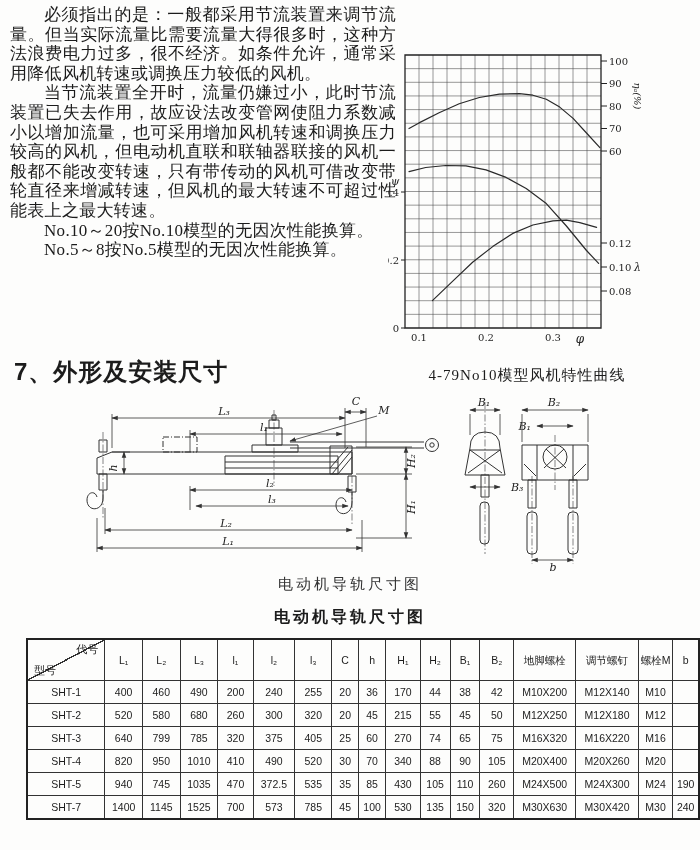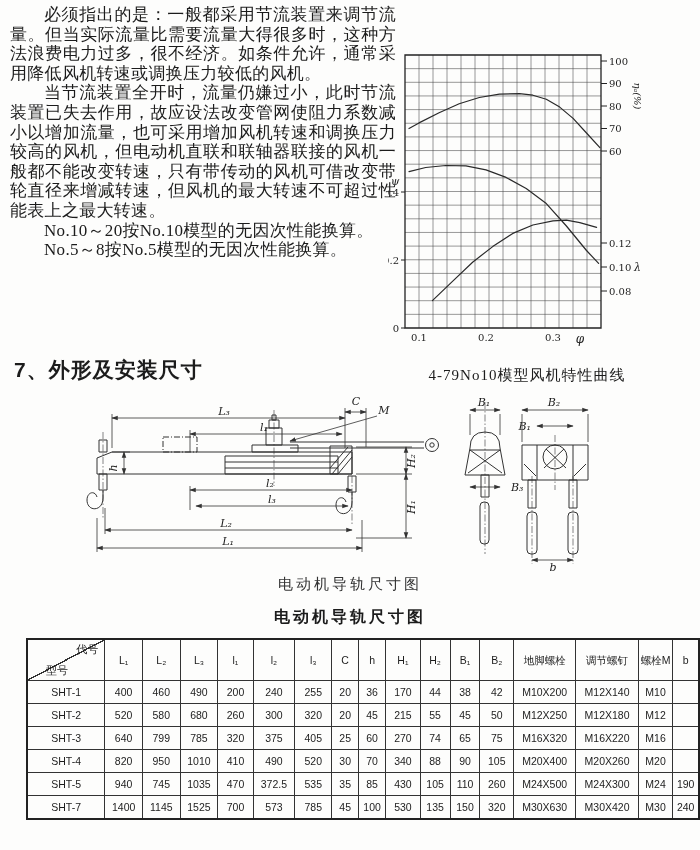--- a/index.html
+++ b/index.html
@@ -2,41 +2,41 @@
 <html><head>
 <meta charset="utf-8">
 <style>
   html,body{margin:0;padding:0;}
   body{width:700px;height:850px;position:relative;background:#fdfdfc;color:#1c1c1c;
        font-family:"Liberation Serif","DejaVu Serif",serif;overflow:hidden;}
   .text-block{position:absolute;left:10px;top:5px;width:386px;font-size:17px;
        line-height:19.6px;text-align:justify;letter-spacing:.3px;}
   .text-block p{margin:0;text-indent:2em;}
   .section-heading{position:absolute;left:14px;top:356px;font-family:"Liberation Sans","DejaVu Sans",sans-serif;
-       font-weight:bold;font-size:21px;letter-spacing:1px;}
+       font-weight:bold;font-size:24px;letter-spacing:1px;}
   #chart-wrap{position:absolute;left:388px;top:38px;width:312px;height:322px;}
   .chart-caption{position:absolute;left:392px;top:366px;width:270px;text-align:center;
        font-size:15px;letter-spacing:1px;}
   #drawing-svg{position:absolute;left:0;top:390px;}
   .cap1{position:absolute;left:0;top:575px;width:700px;text-align:center;font-size:15px;
        letter-spacing:3px;color:#333;}
   .cap2{position:absolute;left:0;top:607px;width:700px;text-align:center;font-size:16px;
        font-weight:bold;letter-spacing:3px;}
   .table-wrap{position:absolute;left:26px;top:638px;}
   table{border-collapse:collapse;table-layout:fixed;border:2px solid #222;
        font-family:"Liberation Sans","DejaVu Sans",sans-serif;font-size:10.5px;}
   th,td{border:1px solid #333;text-align:center;padding:0 1px;overflow:hidden;
        font-weight:normal;line-height:1.15;}
   thead th{height:40px;}
   tbody td{height:22px;}
   th.corner{position:relative;background:
        linear-gradient(to bottom right,transparent calc(50% - .7px),#333 calc(50% - .7px),
        #333 calc(50% + .7px),transparent calc(50% + .7px));}
   th.corner .tr{position:absolute;top:3px;right:6px;font-size:11px;margin-left:20px;}
-  th.corner .bl{position:absolute;bottom:3px;left:18px;font-size:11px;}
+  th.corner .bl{position:absolute;bottom:3px;left:6px;font-size:11px;}
   svg text{font-family:"DejaVu Serif","Liberation Serif",serif;fill:#1c1c1c;}
   .dlbl{font-style:italic;font-size:11px;}
   line,path,rect,circle,polyline{vector-effect:non-scaling-stroke;}
 </style>
 </head>
 <body>
 
 <div class="text-block">
   <p>必须指出的是：一般都采用节流装置来调节流量。但当实际流量比需要流量大得很多时，这种方法浪费电力过多，很不经济。如条件允许，通常采用降低风机转速或调换压力较低的风机。</p>
   <p>当节流装置全开时，流量仍嫌过小，此时节流装置已失去作用，故应设法改变管网使阻力系数减小以增加流量，也可采用增加风机转速和调换压力较高的风机，但电动机直联和联轴器联接的风机一般都不能改变转速，只有带传动的风机可借改变带轮直径来增减转速，但风机的最大转速不可超过性能表上之最大转速。</p>

